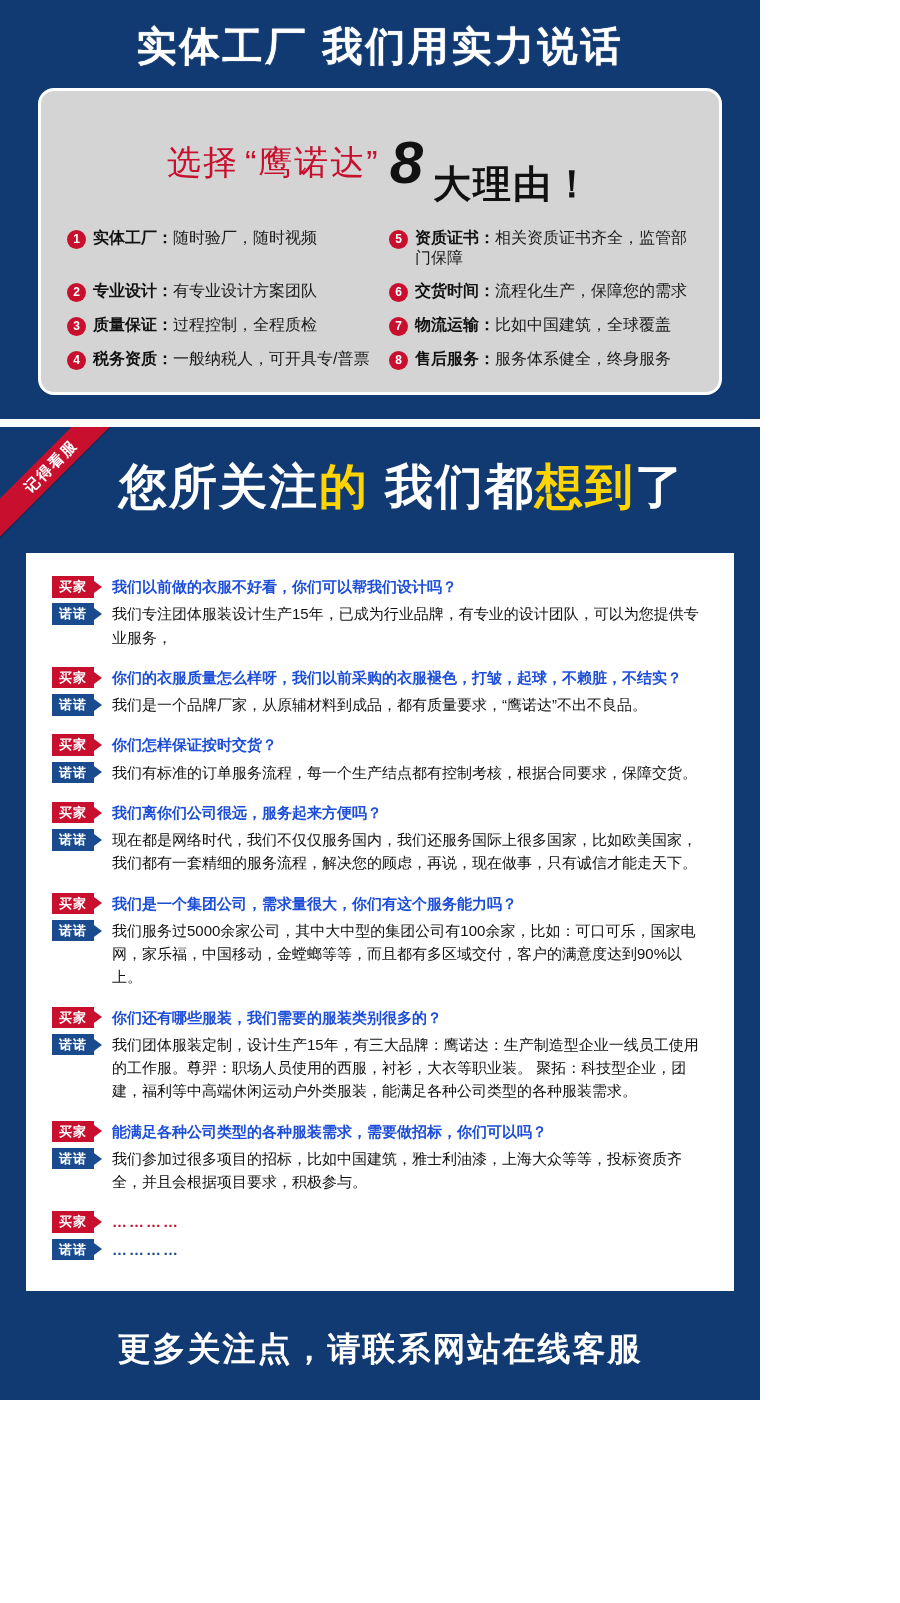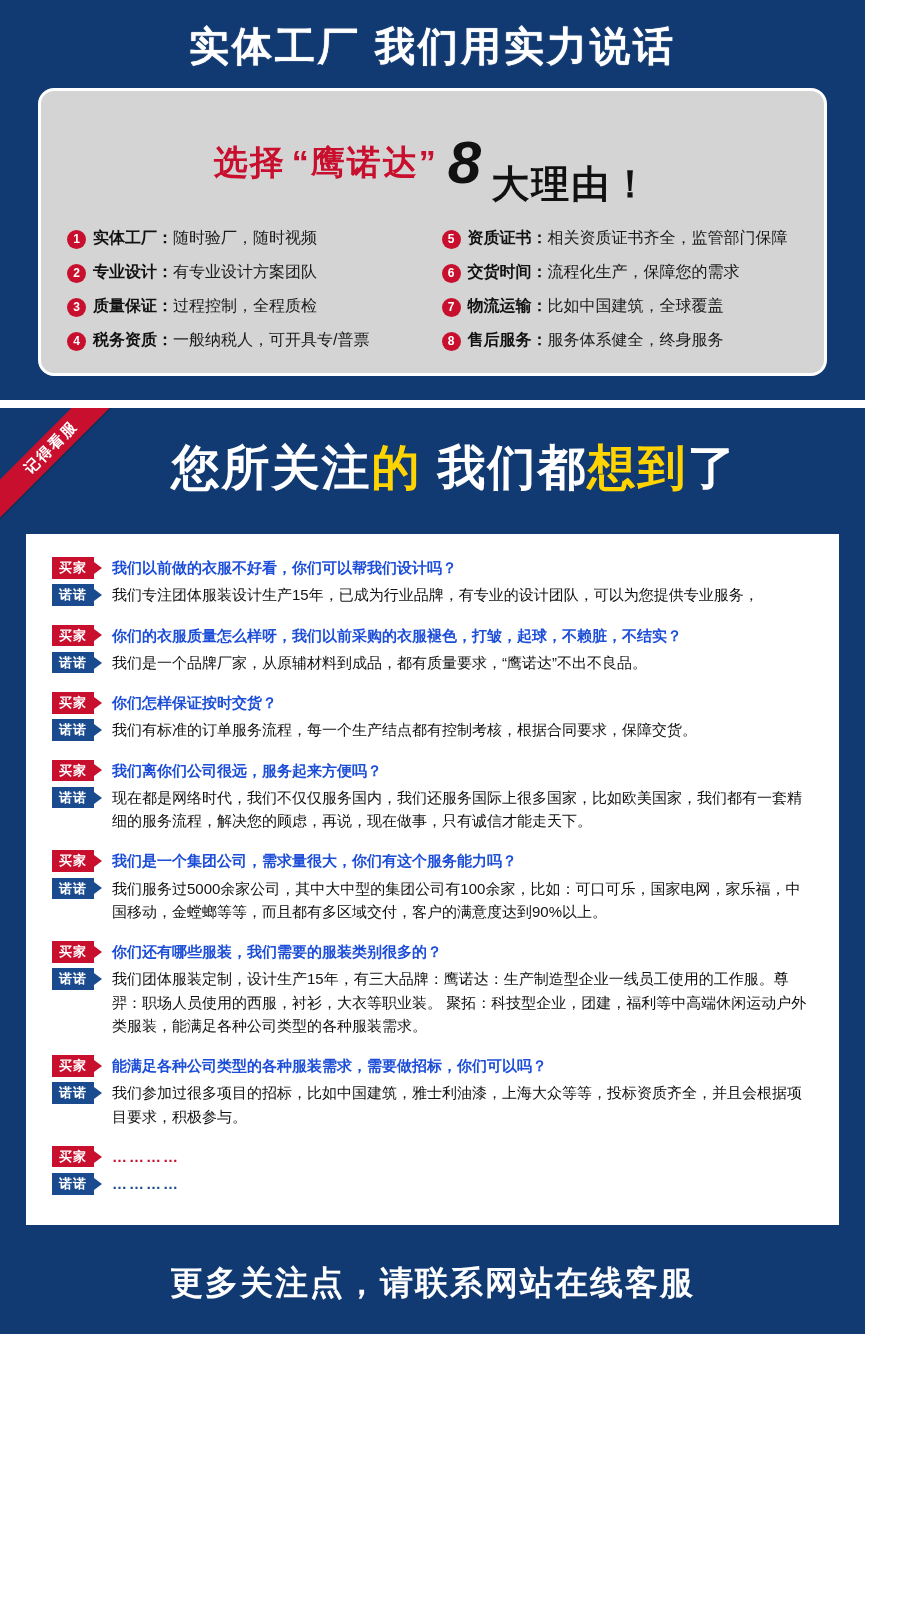--- a/index.html
+++ b/index.html
@@ -1,21 +1,21 @@
 <!DOCTYPE html>
 <html lang="zh"><head>
 <meta charset="utf-8">
 <style>
   html,body{margin:0;padding:0;}
   body{
     width:900px;
     font-family:"Liberation Sans","DejaVu Sans",sans-serif;
     background:#ffffff;
   }
-  .page{width:865px;position:relative;overflow:hidden;}
+  .page{width:760px;position:relative;overflow:hidden;}
 
   
   .top-section{
     background:#123a72;
     padding:18px 0 24px 0;
   }
   .top-title{
     text-align:center;
     color:#ffffff;
     font-size:40px;
@@ -37,21 +37,21 @@
     display:flex;
     align-items:center;
     justify-content:center;
     gap:6px;
     padding:6px 0 18px 0;
     flex-wrap:nowrap;
   }
   .reasons-head .red{
     color:#c8102e;
     font-size:34px;
-    font-weight:bold;
+    font-weight:normal;
     letter-spacing:2px;
     white-space:nowrap;
   }
   .reasons-head .big8{
     color:#111111;
     font-size:60px;
     font-weight:bold;
     font-style:italic;
     line-height:0.9;
     padding:0 4px;

